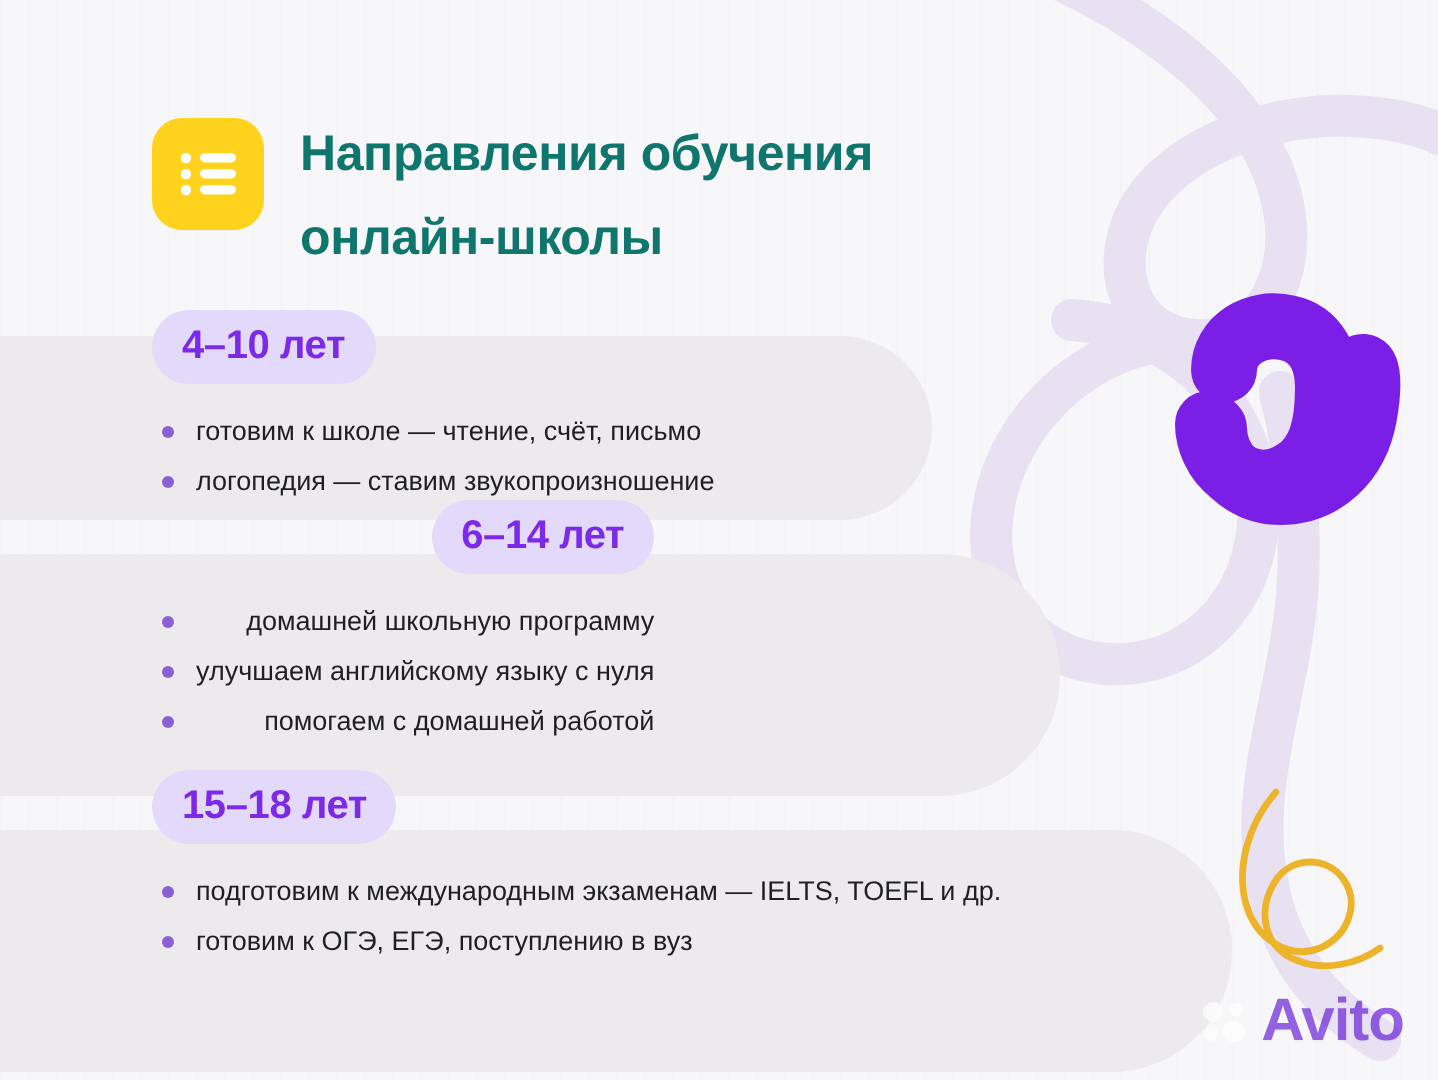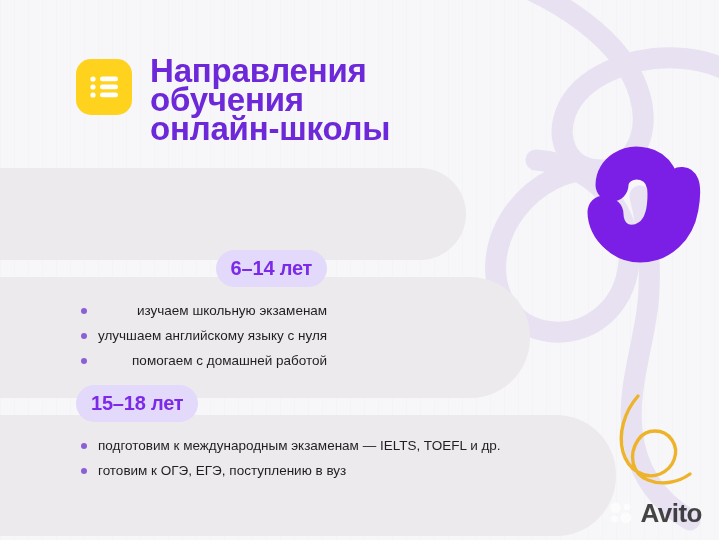--- a/index.html
+++ b/index.html
@@ -49,24 +49,24 @@
   .list-badge{
     width:56px; height:56px;
     border-radius:15px;
     background:#ffd21e;
     flex:0 0 auto;
     display:flex; align-items:center; justify-content:center;
     margin-top:3px;
   }
   .list-badge svg{ display:block; }
   .title{
-    font-size:33px;
-    line-height:29px;
+    font-size:25px;
+    line-height:42px;
     font-weight:bold;
-    color:#6d28d9;
+    color:#0f766e;
     letter-spacing:-0.2px;
     white-space:pre-line;
     max-width:360px;
   }
 
   
   .card{
     position:absolute;
     left:-40px;
     background:#eceaec;
@@ -123,23 +123,23 @@
     position:absolute;
     right:17px; bottom:14px;
     z-index:6;
     display:flex;
     align-items:center;
     gap:5px;
     opacity:0.72;
   }
   .avito .mark{ display:block; }
   .avito .word{
-    font-size:26px;
+    font-size:30px;
     font-weight:bold;
-    color:#000000;
+    color:#6d28d9;
     letter-spacing:-0.5px;
     line-height:1;
     text-shadow:0 1px 1px rgba(0,0,0,0.04);
   }
 </style>
 </head>
 <body>
 
 <div class="bg-stripes"></div>
 
@@ -194,25 +194,32 @@
       </svg>
     </div>
     <div class="title">Направления обучения
 онлайн-школы</div>
   </div>
 
   <div class="card c1"></div>
   <div class="card c2"></div>
   <div class="card c3"></div>
 
+  <div class="section s1">
+    <div class="age-pill">4–10 лет</div>
+    <ul class="items">
+      <li>готовим к школе — чтение, счёт, письмо</li>
+      <li>логопедия — ставим звукопроизношение</li>
+    </ul>
+  </div>
 
   <div class="section s2">
     <div class="age-pill">6–14 лет</div>
     <ul class="items">
-      <li>изучаем школьную экзаменам</li>
+      <li>домашней школьную программу</li>
       <li>улучшаем английскому языку с нуля</li>
       <li>помогаем с домашней работой</li>
     </ul>
   </div>
 
   <div class="section s3">
     <div class="age-pill">15–18 лет</div>
     <ul class="items">
       <li>подготовим к международным экзаменам — IELTS, TOEFL и др.</li>
       <li>готовим к ОГЭ, ЕГЭ, поступлению в вуз</li>

